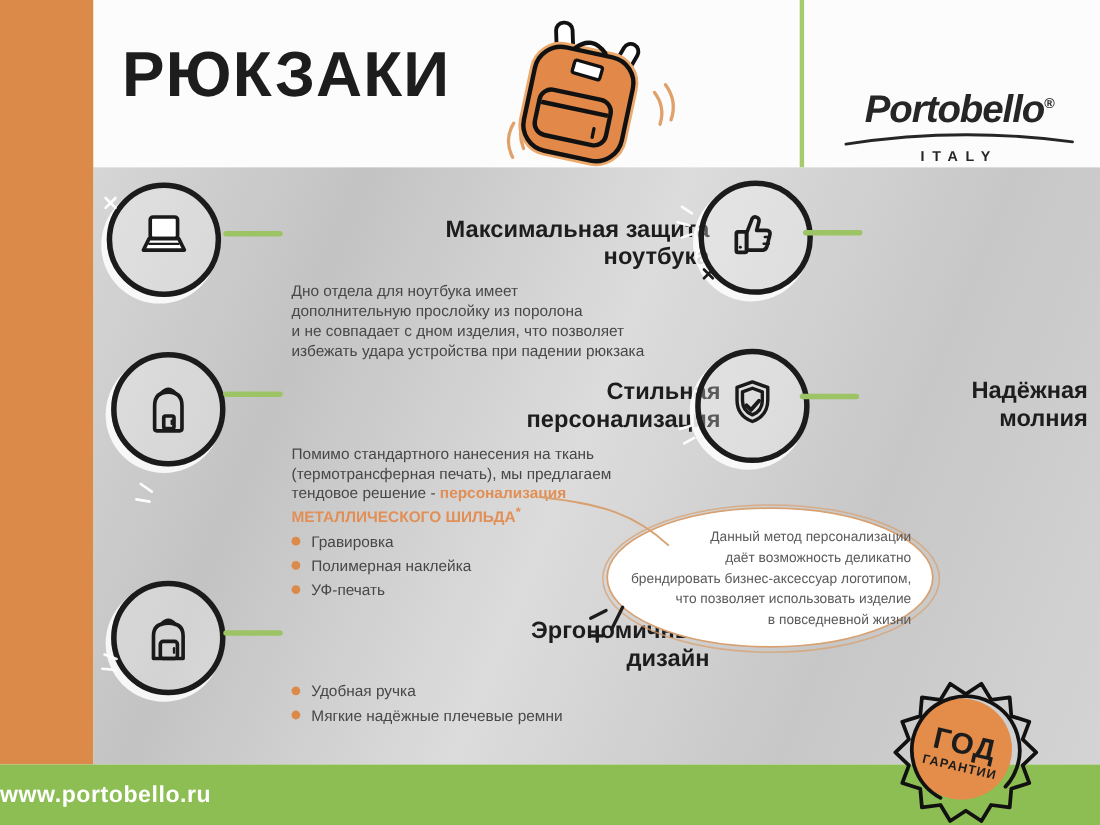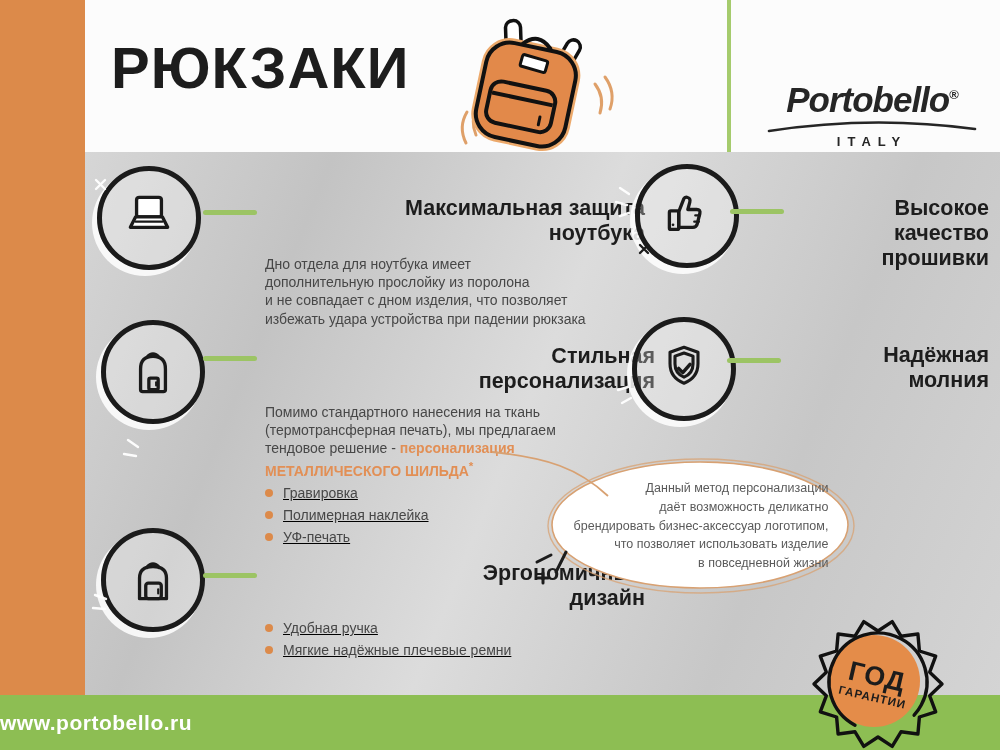--- a/index.html
+++ b/index.html
@@ -28,21 +28,21 @@
 
   
   .fcircle{position:absolute;width:94px;height:94px;border:5px solid #1b1b1b;border-radius:50%;
            background:rgba(255,255,255,.28);box-shadow:-4px 5px 0 1px rgba(255,255,255,.85);
            display:flex;align-items:center;justify-content:center;}
   .gline{position:absolute;height:5px;width:54px;background:#9CC464;border-radius:3px;}
   .tblock{position:absolute;}
   .ftitle{font-size:21.5px;font-weight:800;line-height:25px;color:#1d1d1d;white-space:pre-line;margin:0;text-align:right;}
   .fbody{font-size:14px;line-height:1.3;color:#474747;white-space:pre-line;margin:9px 0 0 0;}
   .accent{color:#E28F55;font-weight:800;}
-  .bullets{margin-top:6px;text-decoration:underline;}
+  .bullets{margin-top:6px;}
   .bullet{display:flex;align-items:center;gap:10px;font-size:14px;color:#474747;margin:6px 0;}
   .dot{width:8px;height:8px;border-radius:50%;background:#DC8A4A;flex:none;}
 
   
   .bubble{position:absolute;left:545px;top:456px;width:312px;height:140px;z-index:2;}
   .bubble-text{position:absolute;left:16px;top:18px;width:280px;height:104px;display:flex;
                align-items:center;justify-content:center;text-align:right;
                font-size:12.5px;line-height:1.5;color:#5a5a5a;white-space:pre-line;}
 
   
@@ -176,25 +176,20 @@
       <svg width="58" height="58" viewBox="0 0 56 56">
         <g stroke="#1a1a1a" stroke-width="3.2" fill="none" stroke-linejoin="round" stroke-linecap="round">
           <rect x="11" y="23" width="9" height="18" rx="1.5"></rect>
           <path d="M14.5 36.5 h.01" stroke-width="2.6"></path>
           <path d="M20 39 h13.5 q3.6 0 4.4 -3.4 l2.5 -10 q.9 -3.9 -3 -3.9 h-8.6 l1.9 -7.1 q1 -3.9 -2.7 -4.7 q-2.1 -.4 -3.1 1.5 L20 24 z"></path>
           <path d="M36 27.5 h4.5 M35 33.5 h4.5" stroke-width="2.2"></path>
         </g>
       </svg>
     </div>
     <div class="gline" style="left:645px;top:57px;"></div>
-    <div class="tblock" style="left:704px;top:44px;width:200px;">
-      <h2 class="ftitle">Высокое
-качество
-прошивки</h2>
-    </div>
 
     <div class="fcircle" style="left:547px;top:165px;">
       <svg width="58" height="58" viewBox="0 0 56 56">
         <g stroke="#1a1a1a" stroke-width="3" fill="none" stroke-linejoin="round" stroke-linecap="round">
           <path d="M28 7 l13.5 4.8 v11 q0 13.8 -13.5 18.9 q-13.5 -5.1 -13.5 -18.9 v-11 z"></path>
           <path d="M28 12.5 l8.7 3.1 v7.6 q0 9.1 -8.7 12.7 q-8.7 -3.6 -8.7 -12.7 v-7.6 z"></path>
           <path d="M22.8 27.5 l4 4 l7 -8" stroke-width="3.4"></path>
         </g>
       </svg>
     </div>

